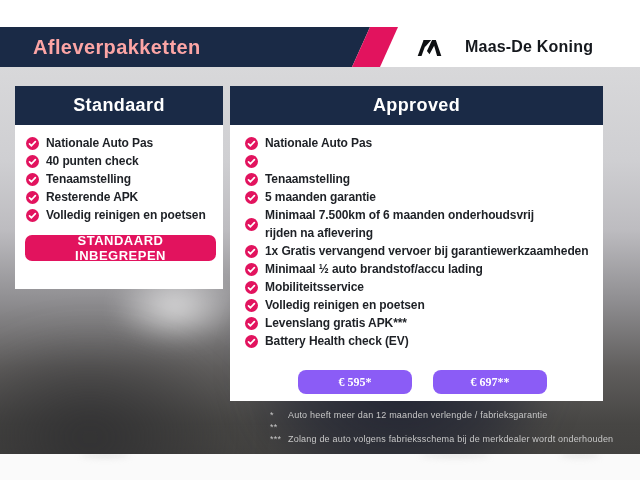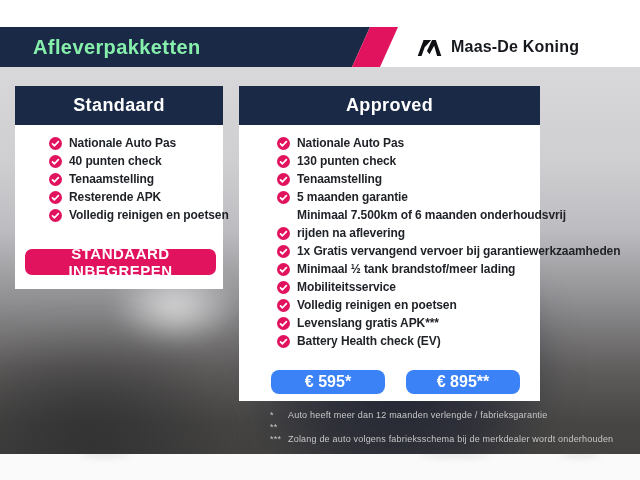--- a/index.html
+++ b/index.html
@@ -14,47 +14,47 @@
   .blob{position:absolute;border-radius:50%;}
   .blob-car{left:240px;top:160px;width:320px;height:280px;filter:blur(16px);
     background:radial-gradient(ellipse at center,rgba(24,28,46,.9) 0%,rgba(24,28,46,.45) 48%,rgba(24,28,46,0) 72%);}
   .blob-flare{left:110px;top:200px;width:130px;height:80px;filter:blur(10px);
     background:radial-gradient(ellipse at center,rgba(255,255,255,.7) 0%,rgba(255,255,255,0) 70%);}
   .blob-darkleft{left:-60px;top:260px;width:300px;height:220px;filter:blur(18px);
     background:radial-gradient(ellipse at center,rgba(45,45,47,.85) 0%,rgba(45,45,47,0) 72%);}
   
   .bar-navy{position:absolute;left:0;top:27px;width:370px;height:40px;background:#1a2a46;
     clip-path:polygon(0 0,370px 0,352px 40px,0 40px);display:flex;align-items:center;}
-  .bar-title{color:#86efac;font-size:20px;font-weight:700;letter-spacing:.4px;padding-left:33px;}
+  .bar-title{color:#fca5a5;font-size:20px;font-weight:700;letter-spacing:.4px;padding-left:33px;}
   .bar-pink{position:absolute;left:352px;top:27px;width:46px;height:40px;background:#e2135e;
     clip-path:polygon(18px 0,46px 0,28px 40px,0 40px);}
-  .brand{position:absolute;left:416px;top:27px;height:40px;display:flex;align-items:center;gap:8px;}
+  .brand{position:absolute;left:416px;top:27px;height:40px;display:flex;align-items:center;gap:22px;}
   .brand svg{width:27px;height:21px;display:block;}
   .brand-name{font-size:16px;font-weight:700;color:#15181d;letter-spacing:.2px;}
   
   .panel{position:absolute;background:#ffffff;}
   .panel-std{left:15px;top:86px;width:208px;height:203px;}
-  .panel-app{left:239px;top:86px;width:301px;height:315px;}
+  .panel-app{left:230px;top:86px;width:373px;height:315px;}
   .phead{height:39px;background:#1a2a46;display:flex;align-items:center;justify-content:center;}
   .phead span{color:#ffffff;font-size:18px;font-weight:700;letter-spacing:.4px;}
   .plist{padding:12px 0 0 11px;}
   .panel-app .plist{padding-left:15px;}
-  .row{display:flex;align-items:flex-end;margin-bottom:5px;margin-left:23px;}
+  .row{display:flex;align-items:center;margin-bottom:5px;}
   .chk{width:13px;height:13px;margin-right:7px;flex:none;}
   .chk svg{display:block;width:13px;height:13px;}
   .lbl{font-size:12px;font-weight:700;color:#1e2126;line-height:13px;white-space:nowrap;letter-spacing:-0.1px;}
   .lbl .l2{display:block;margin-top:5px;}
   .lbl .l2:empty{display:none;}
-  .cta{position:absolute;left:10px;bottom:14px;width:191px;height:26px;background:#e2135e;border:none;
-    border-radius:7px;color:#ffffff;font-weight:700;font-size:15px;letter-spacing:.5px;
+  .cta{position:absolute;left:10px;bottom:28px;width:191px;height:26px;background:#e2135e;border:none;
+    border-radius:7px;color:#ffffff;font-weight:700;font-size:13px;letter-spacing:.5px;
     display:flex;align-items:center;justify-content:center;font-family:inherit;cursor:pointer;}
   .prices{position:absolute;bottom:7px;left:12px;right:0;display:flex;justify-content:center;gap:21px;}
-  .price-btn{width:114px;height:24px;background:#3b82f6;border:none;border-radius:8px;color:#ffffff;
-    font-weight:700;font-size:16px;display:flex;align-items:center;justify-content:center;
-    font-family:Liberation Sans, sans-serif;cursor:pointer;}
+  .price-btn{width:114px;height:24px;background:#8b5cf6;border:none;border-radius:8px;color:#ffffff;
+    font-weight:700;font-size:12px;display:flex;align-items:center;justify-content:center;
+    font-family:Liberation Serif, serif;cursor:pointer;}
   
   .footnotes{position:absolute;left:270px;top:409px;}
   .fnrow{display:flex;color:#c7c7c7;font-size:9px;line-height:12px;letter-spacing:.2px;}
   .fnmark{width:18px;flex:none;}
   
   .bottom{position:absolute;left:0;top:454px;width:640px;height:26px;background:#fafafa;overflow:hidden;}
   .smudge{position:absolute;top:-2px;height:6px;border-radius:50%;background:#d2d2d2;opacity:.5;filter:blur(3px);}
   .s1{left:80px;width:50px;} .s2{left:420px;width:70px;} .s3{left:560px;width:40px;}
 </style>
 </head>
@@ -152,21 +152,20 @@
           </span>
         <span class="lbl">Nationale Auto Pas</span>
       </div>
       <div class="row">
         <span class="chk">
             <svg viewBox="0 0 24 24">
               <circle cx="12" cy="12" r="12" fill="#e2135e"></circle>
               <path d="M6.5 12.6l3.6 3.6 7.2-7.6" stroke="#fff" stroke-width="3.2" fill="none" stroke-linecap="round" stroke-linejoin="round"></path>
             </svg>
           </span>
-        <span class="lbl">130 punten check</span>
       </div>
       <div class="row">
         <span class="chk">
             <svg viewBox="0 0 24 24">
               <circle cx="12" cy="12" r="12" fill="#e2135e"></circle>
               <path d="M6.5 12.6l3.6 3.6 7.2-7.6" stroke="#fff" stroke-width="3.2" fill="none" stroke-linecap="round" stroke-linejoin="round"></path>
             </svg>
           </span>
         <span class="lbl">Tenaamstelling</span>
       </div>
@@ -197,21 +196,21 @@
           </span>
         <span class="lbl">1x Gratis vervangend vervoer bij garantiewerkzaamheden</span>
       </div>
       <div class="row">
         <span class="chk">
             <svg viewBox="0 0 24 24">
               <circle cx="12" cy="12" r="12" fill="#e2135e"></circle>
               <path d="M6.5 12.6l3.6 3.6 7.2-7.6" stroke="#fff" stroke-width="3.2" fill="none" stroke-linecap="round" stroke-linejoin="round"></path>
             </svg>
           </span>
-        <span class="lbl">Minimaal ½ tank brandstof/meer lading</span>
+        <span class="lbl">Minimaal ½ auto brandstof/accu lading</span>
       </div>
       <div class="row">
         <span class="chk">
             <svg viewBox="0 0 24 24">
               <circle cx="12" cy="12" r="12" fill="#e2135e"></circle>
               <path d="M6.5 12.6l3.6 3.6 7.2-7.6" stroke="#fff" stroke-width="3.2" fill="none" stroke-linecap="round" stroke-linejoin="round"></path>
             </svg>
           </span>
         <span class="lbl">Mobiliteitsservice</span>
       </div>
@@ -238,21 +237,21 @@
             <svg viewBox="0 0 24 24">
               <circle cx="12" cy="12" r="12" fill="#e2135e"></circle>
               <path d="M6.5 12.6l3.6 3.6 7.2-7.6" stroke="#fff" stroke-width="3.2" fill="none" stroke-linecap="round" stroke-linejoin="round"></path>
             </svg>
           </span>
         <span class="lbl">Battery Health check (EV)</span>
       </div>
     </div>
     <div class="prices">
       <button class="price-btn">€ 595*</button>
-      <button class="price-btn">€ 895**</button>
+      <button class="price-btn">€ 697**</button>
     </div>
   </div>
 
   <div class="footnotes">
     <div class="fnrow">
       <span class="fnmark">*</span>
       <span class="fntext">Auto heeft meer dan 12 maanden verlengde / fabrieksgarantie</span>
     </div>
     <div class="fnrow">
       <span class="fnmark">**</span>

